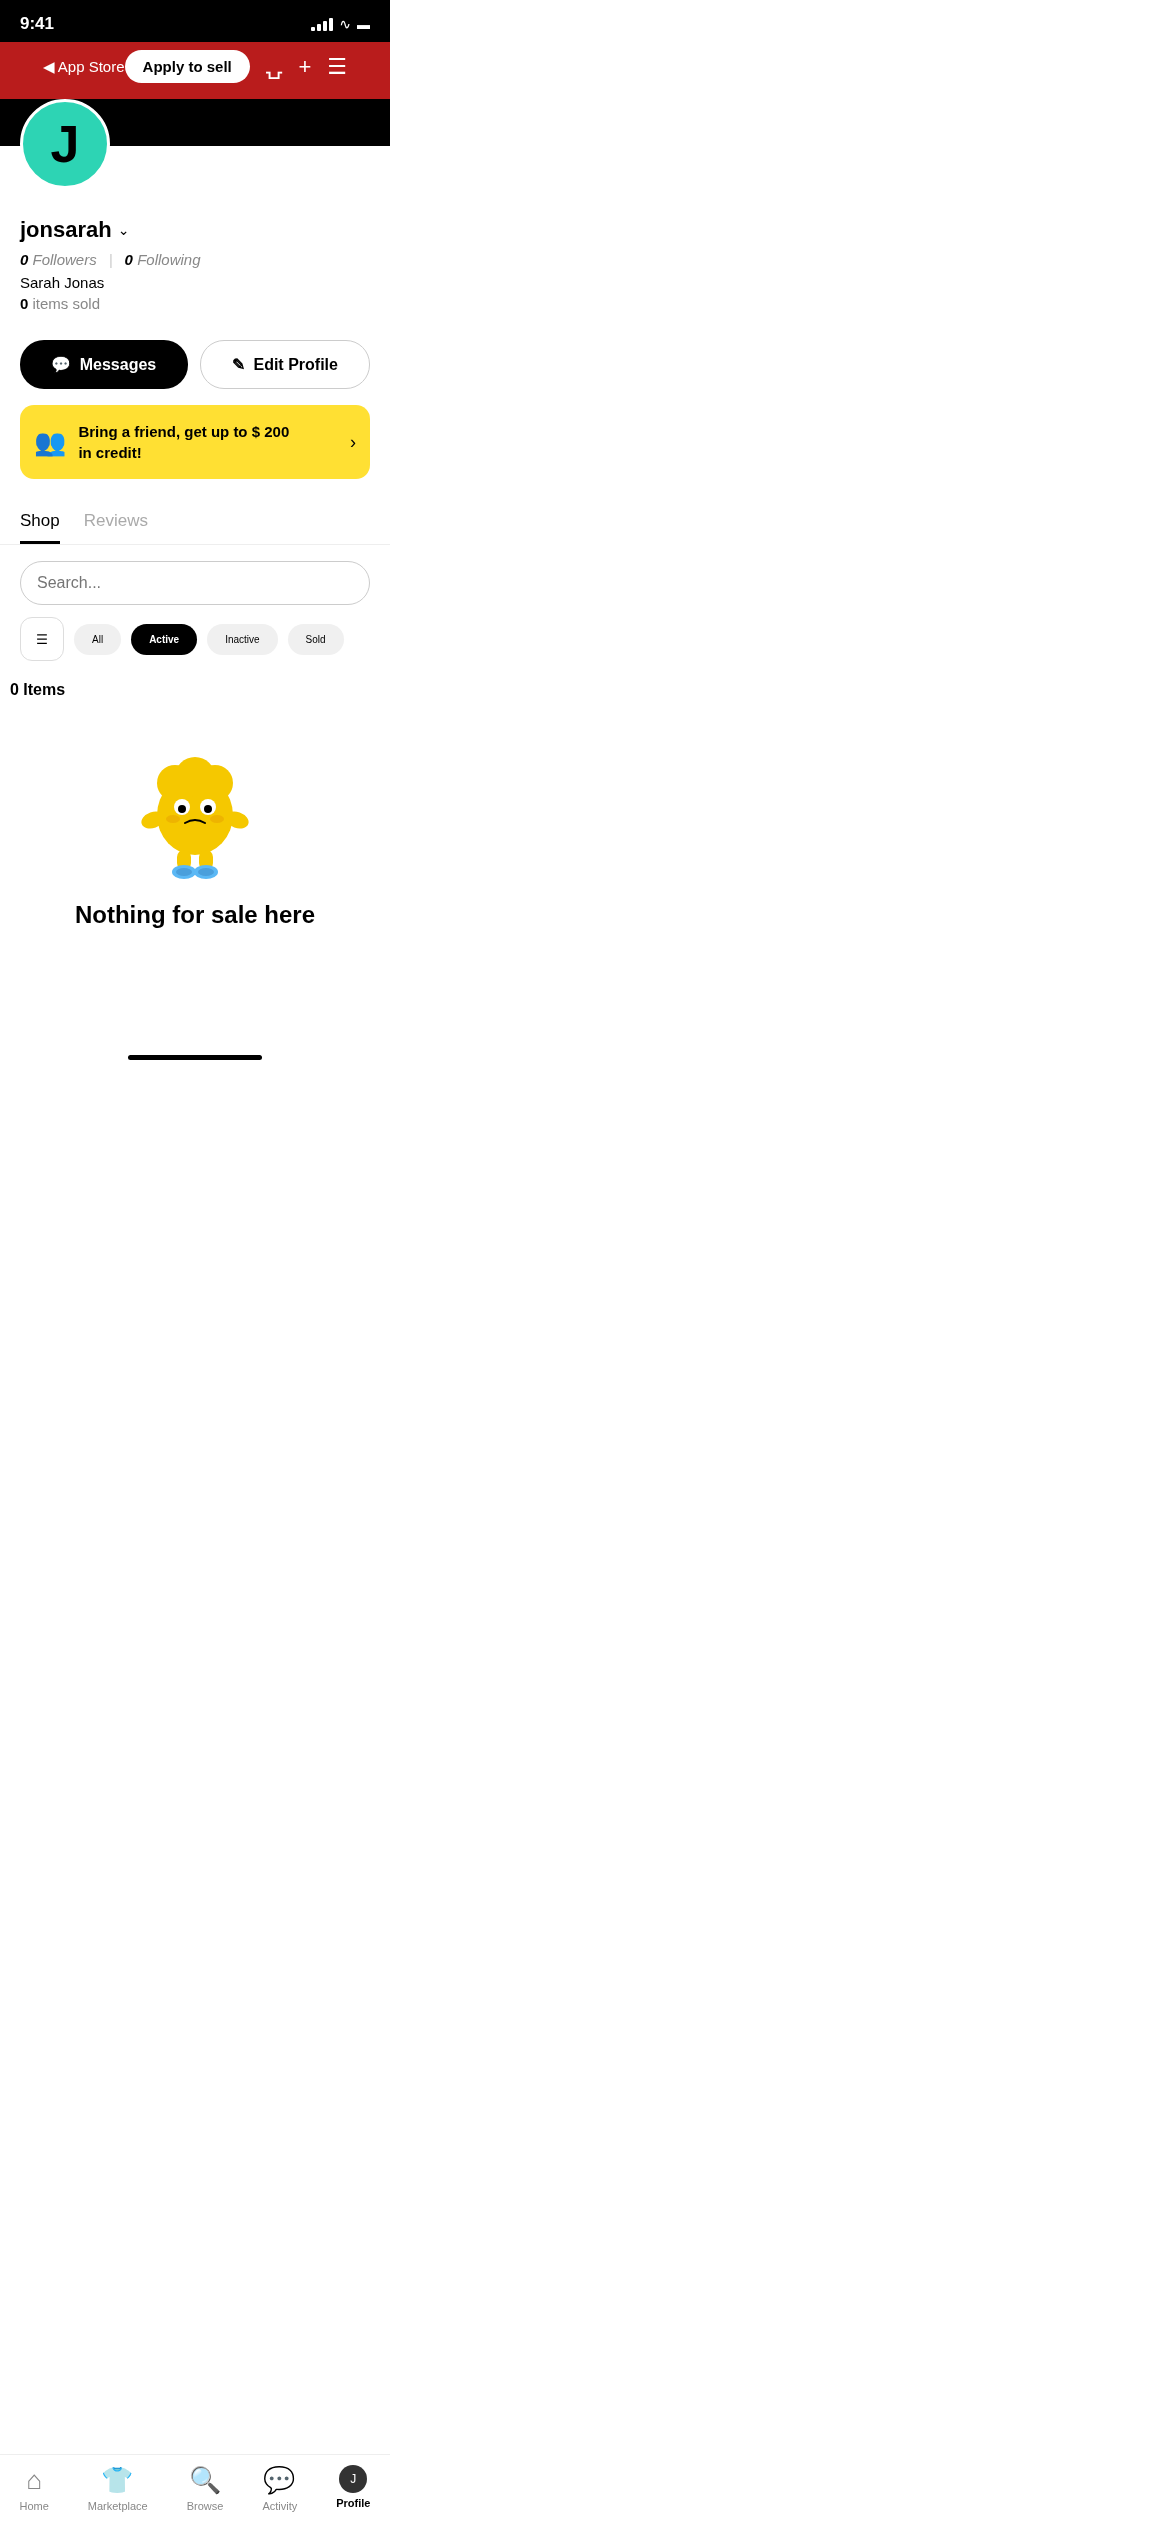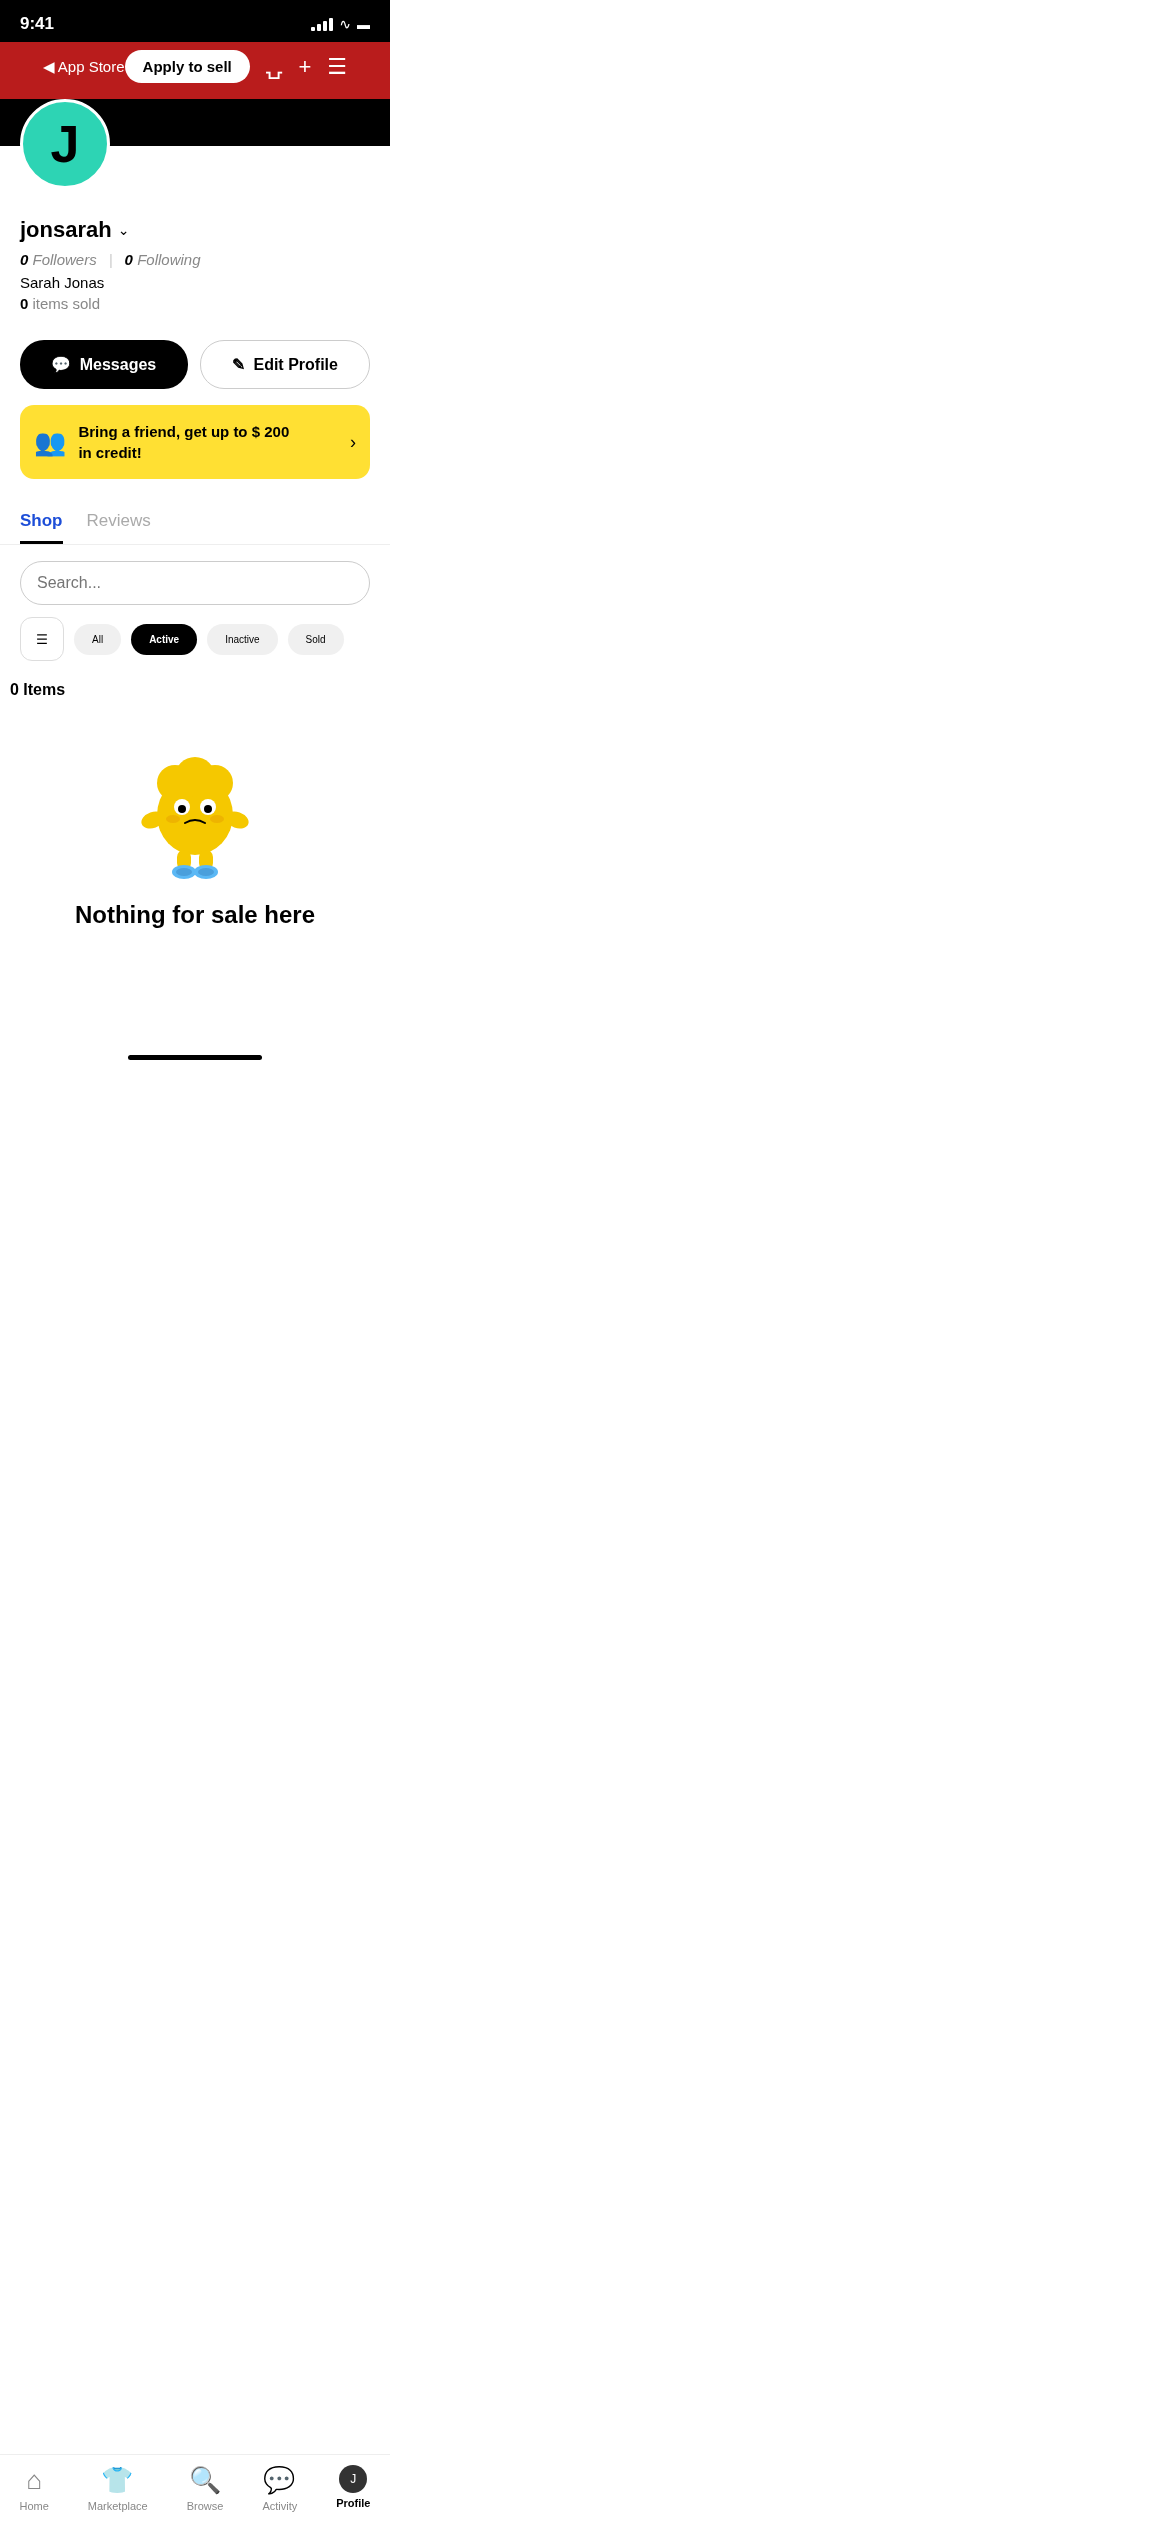--- a/index.html
+++ b/index.html
@@ -222,22 +222,22 @@
     
     .tabs {
       display: flex;
       padding: 0 20px;
       border-bottom: 1px solid #eee;
       gap: 24px;
     }
     .tab {
       padding: 12px 0 10px;
       font-size: 17px;
-      font-weight: 700;
-      color: #1d4ed8;
+      font-weight: 400;
+      color: #000000;
       cursor: pointer;
       border-bottom: 3px solid transparent;
     }
     .tab.active {
       border-bottom: 3px solid #000;
     }
     .tab.inactive {
       color: #aaa;
       font-weight: 500;
     }

